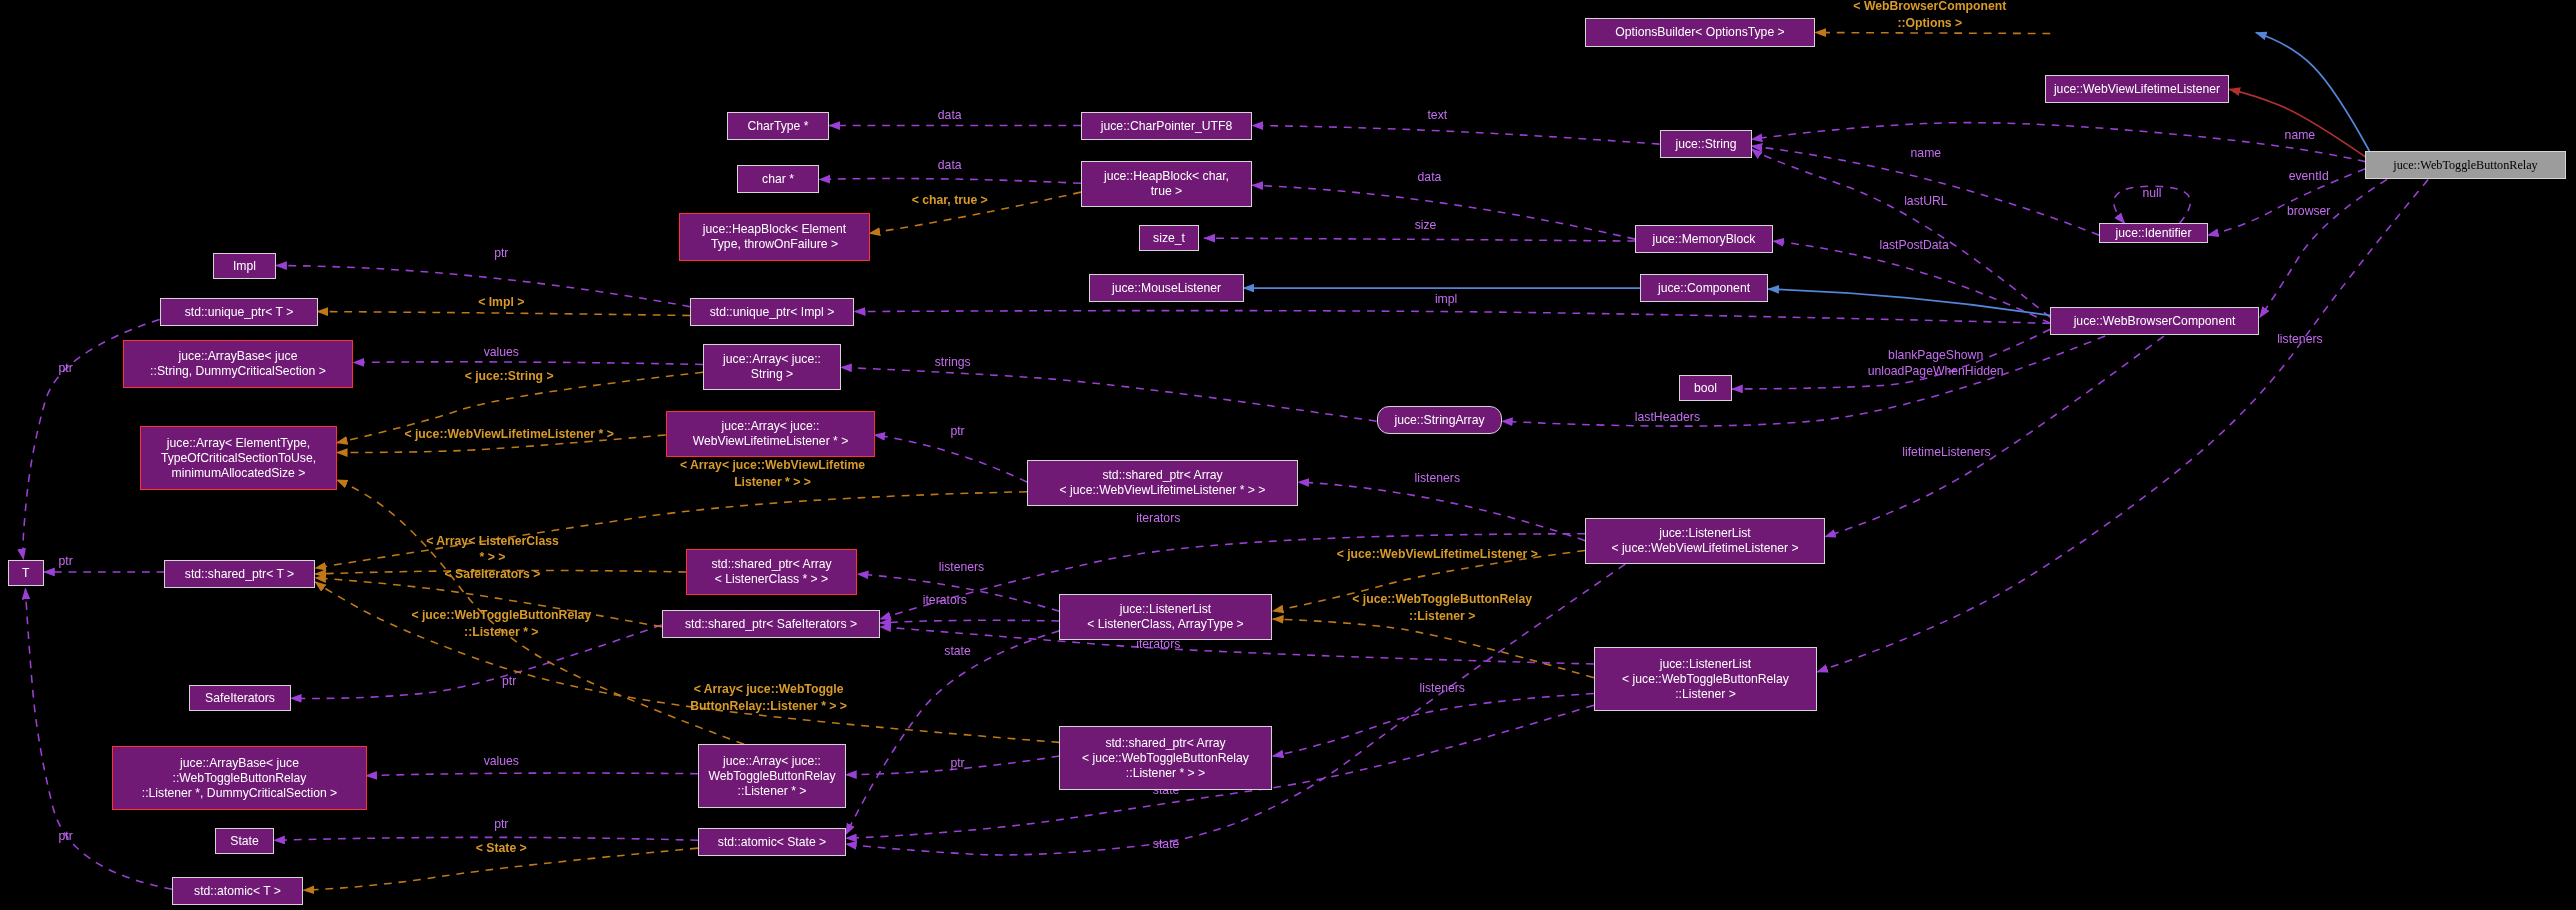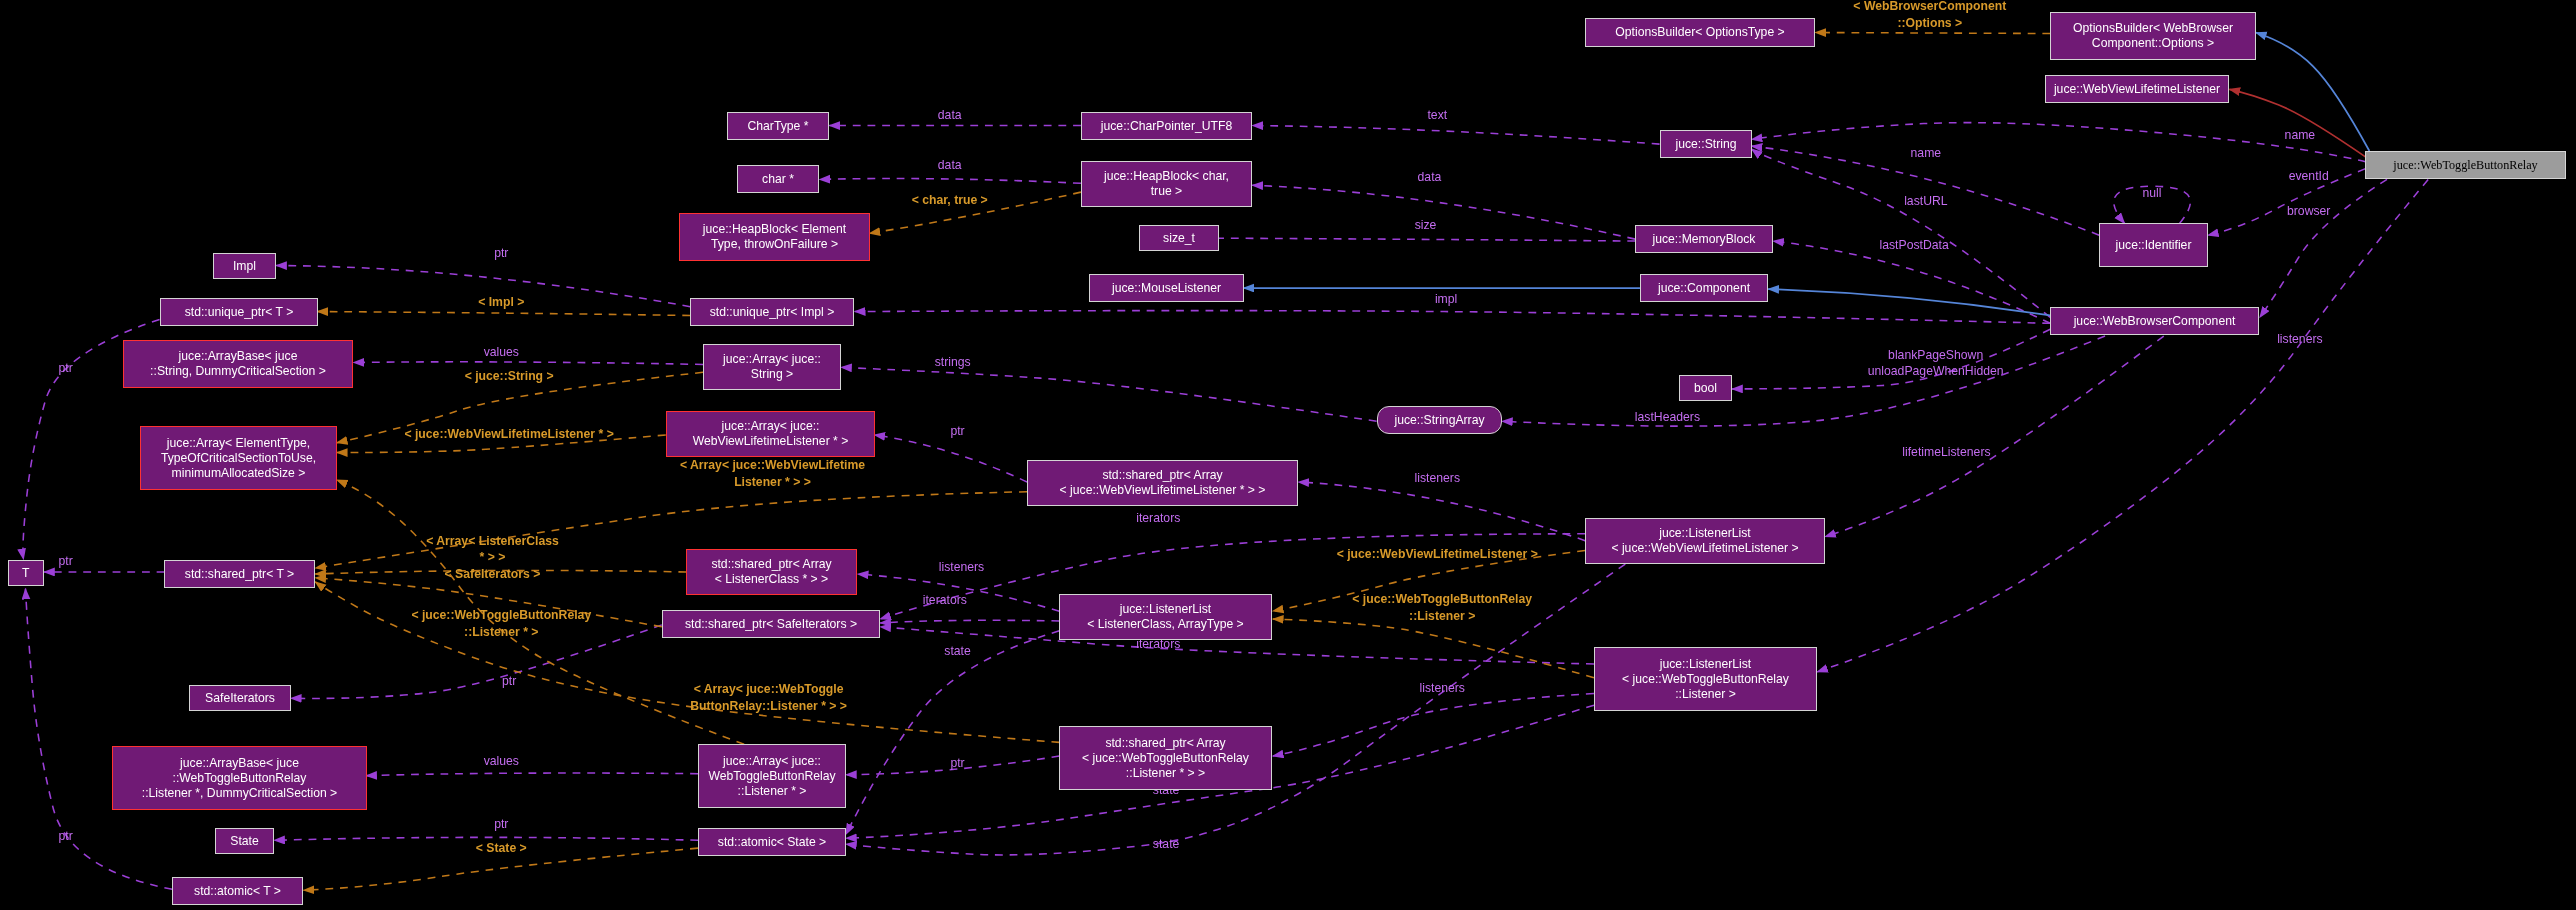--- a/index.html
+++ b/index.html
@@ -140,24 +140,20 @@
       <path d="M713,866 Q520,884 450,895 Q380,906 310,909" fill="none" stroke="#c07818" stroke-width="1.6" stroke-dasharray="8,7" marker-end="url(#arr-template)"></path>
       <text x="512" y="870" text-anchor="middle" fill="#d89a2a" class="elabel tpl">&lt; State &gt;</text>
       <path d="M1675,294 L1270,294" fill="none" stroke="#5585d8" stroke-width="1.8" marker-end="url(#arr-inherit_public)"></path>
       <path d="M2094,322 Q1950,300 1806,295" fill="none" stroke="#5585d8" stroke-width="1.8" marker-end="url(#arr-inherit_public)"></path>
       <path d="M2420,154 Q2385,90 2362.5,67.5 Q2340,45 2304,33" fill="none" stroke="#5585d8" stroke-width="1.8" marker-end="url(#arr-inherit_public)"></path>
       <path d="M2416,160 Q2355,118 2327.5,107 Q2300,96 2277,91" fill="none" stroke="#b03030" stroke-width="1.8" marker-end="url(#arr-inherit_private)"></path>
     </svg>
     <div class="node normal" style="left: 1585px; top: 17.6px; width: 230px; height: 29px; border-color: rgb(212, 212, 212);">
       <span>OptionsBuilder&lt; OptionsType &gt;</span>
     </div>
-    <div class="node normal" style="left: 2050px; top: 11.7px; width: 206px; height: 48px; border-color: rgb(212, 212, 212);">
-      <span>OptionsBuilder&lt; WebBrowser</span>
-      <span>Component::Options &gt;</span>
-    </div>
     <div class="node normal" style="left: 2045px; top: 75px; width: 184px; height: 28px; border-color: rgb(212, 212, 212);">
       <span>juce::WebViewLifetimeListener</span>
     </div>
     <div class="node main" style="left: 2365px; top: 151px; width: 201px; height: 28px; border-color: rgb(212, 212, 212); background: rgb(156, 156, 156); color: rgb(0, 0, 0);">
       <span>juce::WebToggleButtonRelay</span>
     </div>
     <div class="node normal" style="left: 1081px; top: 112px; width: 171px; height: 28px; border-color: rgb(212, 212, 212);">
       <span>juce::CharPointer_UTF8</span>
     </div>
     <div class="node normal" style="left: 727px; top: 112px; width: 102px; height: 28px; border-color: rgb(212, 212, 212);">
@@ -170,27 +166,27 @@
       <span>char *</span>
     </div>
     <div class="node normal" style="left: 1081px; top: 161px; width: 171px; height: 46px; border-color: rgb(212, 212, 212);">
       <span>juce::HeapBlock&lt; char,</span>
       <span>true &gt;</span>
     </div>
     <div class="node truncated" style="left: 679px; top: 213px; width: 191px; height: 48px; border-color: rgb(255, 50, 50);">
       <span>juce::HeapBlock&lt; Element</span>
       <span>Type, throwOnFailure &gt;</span>
     </div>
-    <div class="node normal" style="left: 1139px; top: 225px; width: 80px; height: 26.4px; border-color: rgb(212, 212, 212);">
+    <div class="node normal" style="left: 1139px; top: 225px; width: 60px; height: 26.4px; border-color: rgb(212, 212, 212);">
       <span>size_t</span>
     </div>
     <div class="node normal" style="left: 1635px; top: 225px; width: 138px; height: 28px; border-color: rgb(212, 212, 212);">
       <span>juce::MemoryBlock</span>
     </div>
-    <div class="node normal" style="left: 2099px; top: 223px; width: 109px; height: 44px; border-color: rgb(212, 212, 212);">
+    <div class="node normal" style="left: 2099px; top: 223px; width: 109px; height: 20px; border-color: rgb(212, 212, 212);">
       <span>juce::Identifier</span>
     </div>
     <div class="node normal" style="left: 213px; top: 253px; width: 63px; height: 26.4px; border-color: rgb(212, 212, 212);">
       <span>Impl</span>
     </div>
     <div class="node normal" style="left: 1089px; top: 274px; width: 155px; height: 28px; border-color: rgb(212, 212, 212);">
       <span>juce::MouseListener</span>
     </div>
     <div class="node normal" style="left: 1640px; top: 274px; width: 128px; height: 28px; border-color: rgb(212, 212, 212);">
       <span>juce::Component</span>

